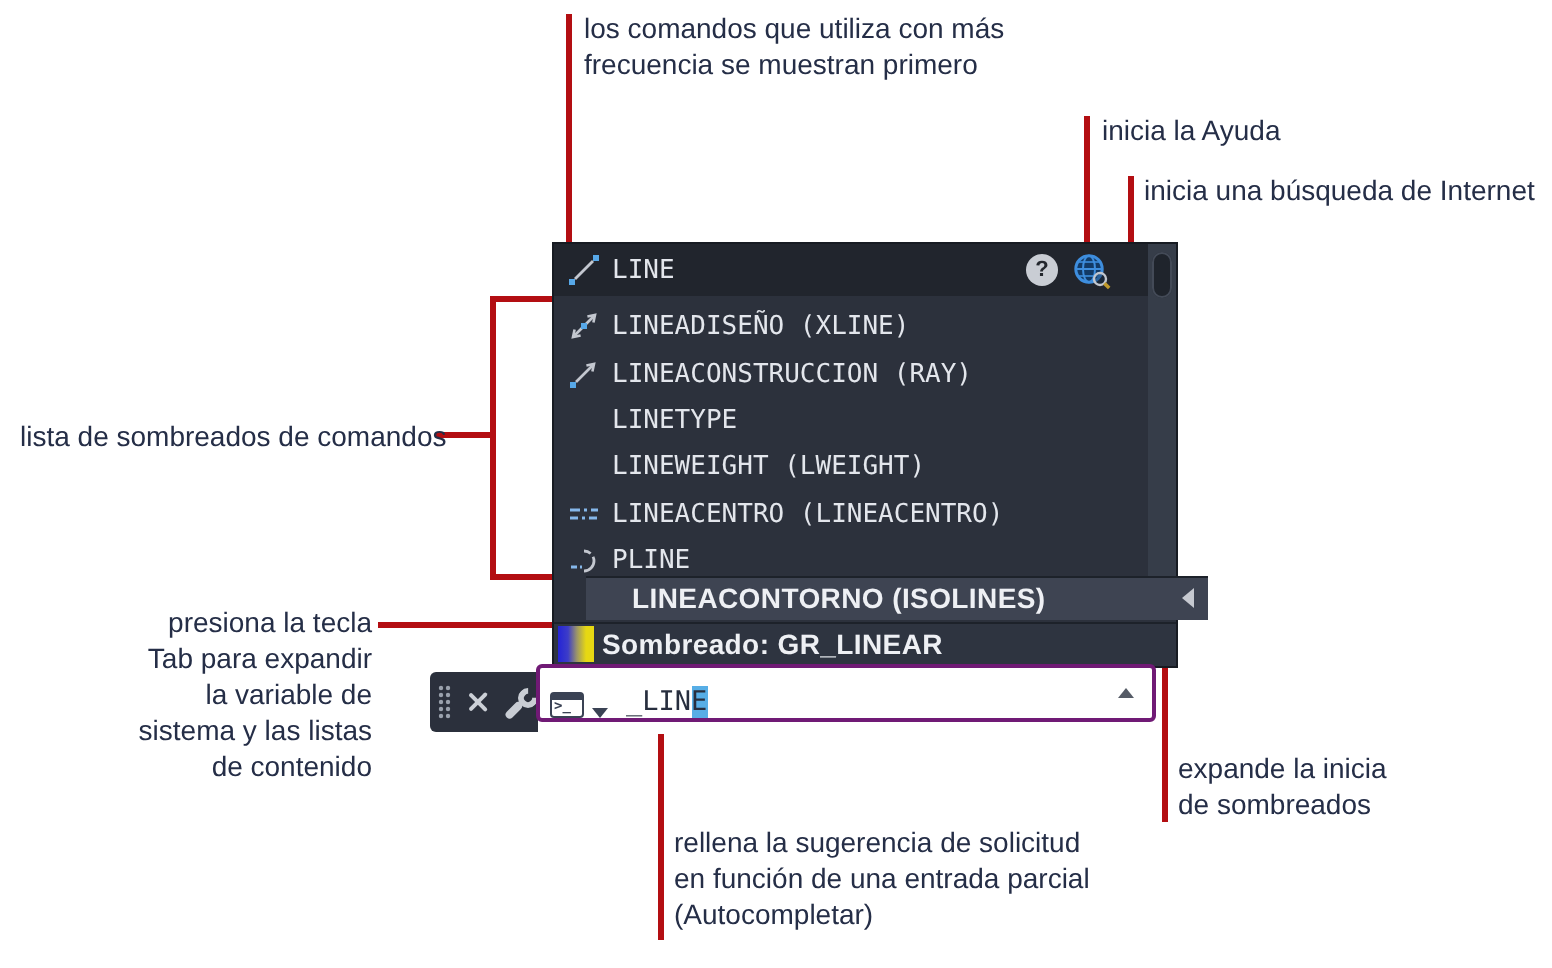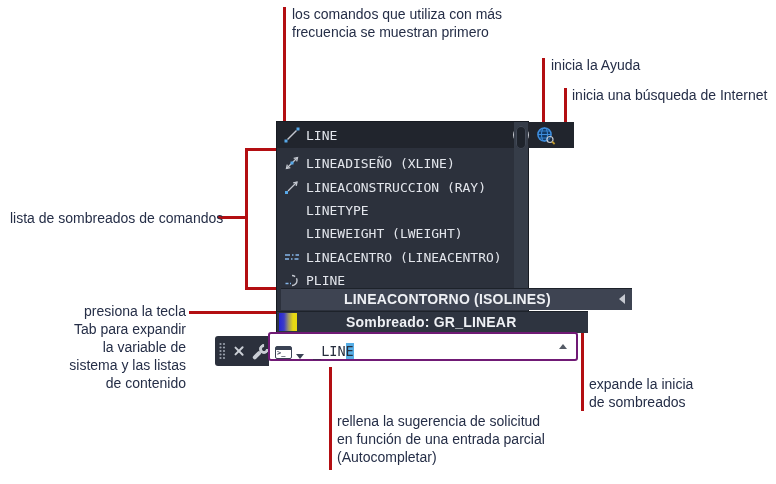--- a/index.html
+++ b/index.html
@@ -5,41 +5,41 @@
   html,body{margin:0;padding:0;background:#ffffff;}
   .canvas{position:relative;width:776px;height:484px;background:#ffffff;overflow:hidden;
           font-family:"Liberation Sans",sans-serif;}
 
   
   .ann{position:absolute;color:#252e47;font-size:14px;line-height:18px;white-space:pre-line;}
   .ann.right{text-align:right;}
   .rline{position:absolute;background:#b30e12;}
 
   
-  .panel{position:absolute;left:277px;top:122px;width:251px;height:211px;background:#2c313c;
+  .panel{position:absolute;left:277px;top:122px;width:311px;height:211px;background:#2c313c;
          box-shadow:0 0 0 1px #171b22;}
   .mono{font-family:"DejaVu Sans Mono","Liberation Mono",monospace;font-size:13px;color:#e3e6ec;}
   .row-top{position:absolute;left:0;top:0;width:297px;height:26px;background:#21252d;
            display:flex;align-items:center;}
   .ic{width:29px;display:flex;justify-content:center;align-items:center;flex:none;}
   .top-actions{position:absolute;right:18px;top:0;height:26px;display:flex;align-items:center;gap:7px;}
   .help-icon{width:16px;height:16px;border-radius:50%;background:#c9cdd4;color:#23272e;
              font-weight:bold;font-size:11px;display:flex;align-items:center;justify-content:center;
              font-family:"Liberation Sans",sans-serif;}
   .rows{position:absolute;left:0;top:26px;width:297px;height:140px;display:flex;flex-direction:column;}
   .row{flex:1;display:flex;align-items:flex-end;}
-  .row-sysvar{position:absolute;left:4px;top:166px;width:311px;height:22px;background:#3e4452;
-              display:flex;align-items:center;box-shadow:inset 0 1px 0 #1d222a;padding-left:40px;}
+  .row-sysvar{position:absolute;left:16px;top:166px;width:311px;height:22px;background:#3e4452;
+              display:flex;align-items:center;box-shadow:inset 0 1px 0 #1d222a;}
   .row-sysvar .blbl{margin-left:23px;}
   .blbl{font-weight:bold;font-size:14px;color:#eef0f4;letter-spacing:.2px;}
   .tri-left{position:absolute;right:7px;top:6px;width:0;height:0;
             border-top:5px solid transparent;border-bottom:5px solid transparent;
             border-right:6px solid #c6c9d0;}
   .row-hatch{position:absolute;left:0;top:189px;width:311px;height:22px;background:#2e3440;
-             display:flex;align-items:center;box-shadow:inset 0 1px 0 #1d222a;gap:45px;}
+             display:flex;align-items:center;box-shadow:inset 0 1px 0 #1d222a;}
   .swatch{width:18px;height:18px;margin-left:2px;flex:none;
           background:linear-gradient(90deg,#2424d6 0%,#3d3dc8 28%,#9a946a 52%,#e6d813 78%);}
   .row-hatch .blbl{margin-left:4px;}
   .scrollbar{position:absolute;right:0;top:0;width:14px;height:166px;background:#363d49;}
   .thumb{position:absolute;left:2px;top:4px;width:10px;height:23px;border-radius:5px;
          background:#1f242c;box-shadow:0 0 0 1px #434a57 inset;}
 
   
   .cmd-left{position:absolute;left:215px;top:336px;width:54px;height:30px;background:#2b303c;
             border-radius:3px 0 0 3px;display:flex;align-items:center;}

